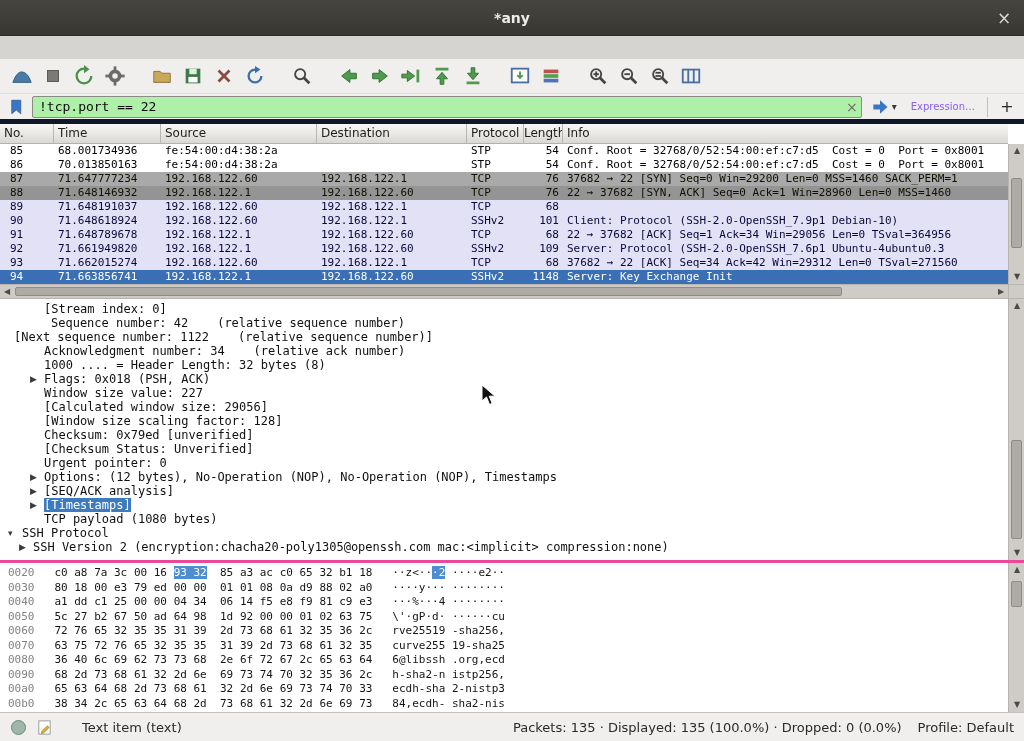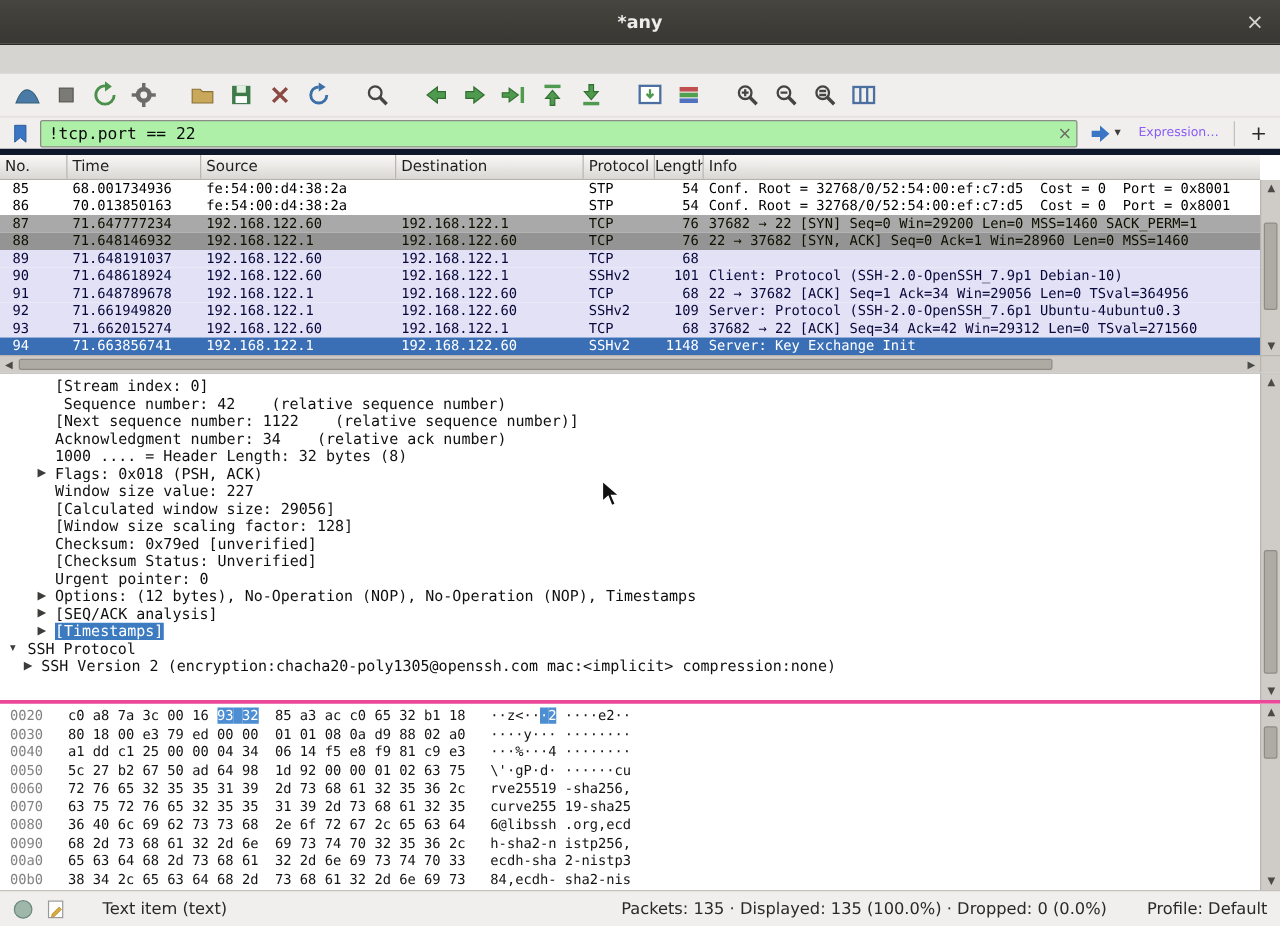--- a/index.html
+++ b/index.html
@@ -87,21 +87,21 @@
   .hoff{color:#828282}
   .hl{background:#4d8ed2;color:#fff}
 
   
   .statusbar{position:absolute;top:712px;left:0;width:100%;height:29px;background:#f0efed;
     border-top:1px solid #c5c2be;display:flex;align-items:center;padding:0 10px;
     font-size:13px;color:#2a2a28}
   .sbicon{display:flex;align-items:center;margin-right:9px}
   .sb-field{margin-left:20px}
   .sb-spacer{flex:1}
-  .sb-stats{margin-right:32px}
+  .sb-stats{margin-right:16px}
   .sb-profile{}
 
   
   .cursor{position:absolute;left:481px;top:384px;z-index:50;pointer-events:none}
 </style>
 </head>
 <body>
 
 <div id="app">
 
@@ -305,33 +305,34 @@
       <span class="sb-arrow" style="right:0">▶</span>
       <div class="thumb" style="top:2px;bottom:2px;left:15px;width:82%"></div>
     </div>
     <div class="corner"></div>
   </div>
 
   <div class="details">
     <div class="details-inner">
         <div class="dline" style="padding-left: 30px;"><span class="exp"></span><span class="dtxt">[Stream index: 0]</span></div>
         <div class="dline" style="padding-left: 37px;"><span class="exp"></span><span class="dtxt">Sequence number: 42    (relative sequence number)</span></div>
-        <div class="dline" style="padding-left: 30px;"><span class="exp"></span><span class="dtxt">[Next sequence number: 1122    (relative sequence number)]</span></div>
+        <div class="dline" style=""><span class="exp"></span><span class="dtxt">[Next sequence number: 1122    (relative sequence number)]</span></div>
         <div class="dline" style="padding-left: 30px;"><span class="exp"></span><span class="dtxt">Acknowledgment number: 34    (relative ack number)</span></div>
         <div class="dline" style="padding-left: 30px;"><span class="exp"></span><span class="dtxt">1000 .... = Header Length: 32 bytes (8)</span></div>
         <div class="dline" style="padding-left: 30px;"><span class="exp">▶</span><span class="dtxt">Flags: 0x018 (PSH, ACK)</span></div>
         <div class="dline" style="padding-left: 30px;"><span class="exp"></span><span class="dtxt">Window size value: 227</span></div>
         <div class="dline" style="padding-left: 30px;"><span class="exp"></span><span class="dtxt">[Calculated window size: 29056]</span></div>
         <div class="dline" style="padding-left: 30px;"><span class="exp"></span><span class="dtxt">[Window size scaling factor: 128]</span></div>
         <div class="dline" style="padding-left: 30px;"><span class="exp"></span><span class="dtxt">Checksum: 0x79ed [unverified]</span></div>
         <div class="dline" style="padding-left: 30px;"><span class="exp"></span><span class="dtxt">[Checksum Status: Unverified]</span></div>
         <div class="dline" style="padding-left: 30px;"><span class="exp"></span><span class="dtxt">Urgent pointer: 0</span></div>
         <div class="dline" style="padding-left: 30px;"><span class="exp">▶</span><span class="dtxt">Options: (12 bytes), No-Operation (NOP), No-Operation (NOP), Timestamps</span></div>
         <div class="dline" style="padding-left: 30px;"><span class="exp">▶</span><span class="dtxt">[SEQ/ACK analysis]</span></div>
         <div class="dline" style="padding-left: 30px;"><span class="exp">▶</span><span class="dtxt dsel">[Timestamps]</span></div>
+        <div class="dline" style="padding-left: 30px;"><span class="exp"></span><span class="dtxt">TCP payload (1080 bytes)</span></div>
         <div class="dline" style="padding-left: 8px;"><span class="exp">▾</span><span class="dtxt">SSH Protocol</span></div>
         <div class="dline" style="padding-left: 19px;"><span class="exp">▶</span><span class="dtxt">SSH Version 2 (encryption:chacha20-poly1305@openssh.com mac:&lt;implicit&gt; compression:none)</span></div>
       </div>
     <div class="vscroll" style="right:0;top:0;bottom:0">
       <span class="sb-arrow" style="top:0">▲</span>
       <span class="sb-arrow" style="bottom:0">▼</span>
       <div class="thumb" style="left:2px;right:2px;top:54%;height:38%"></div>
     </div>
   </div>
 

